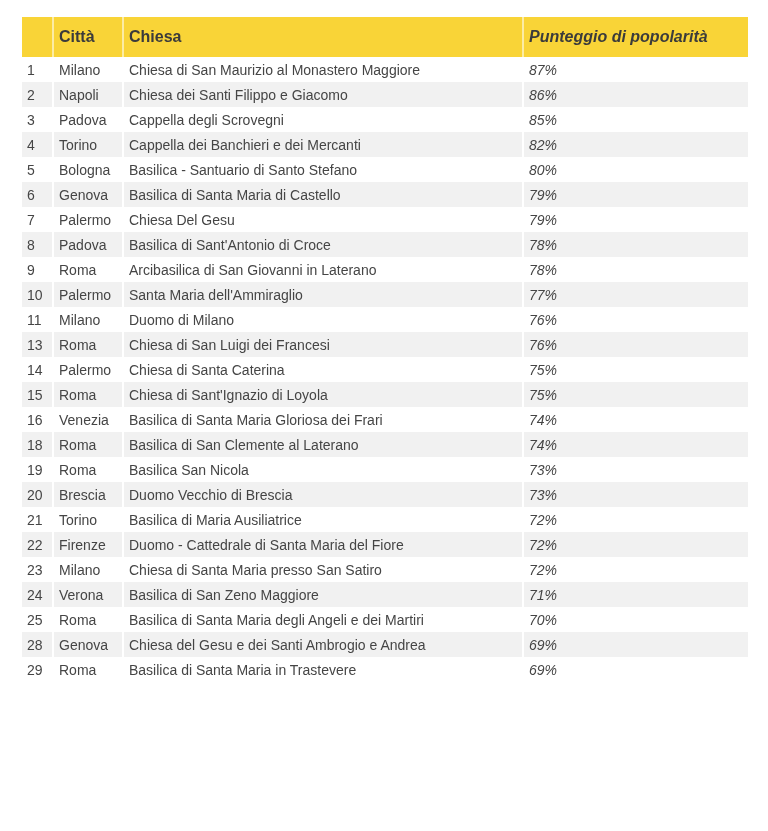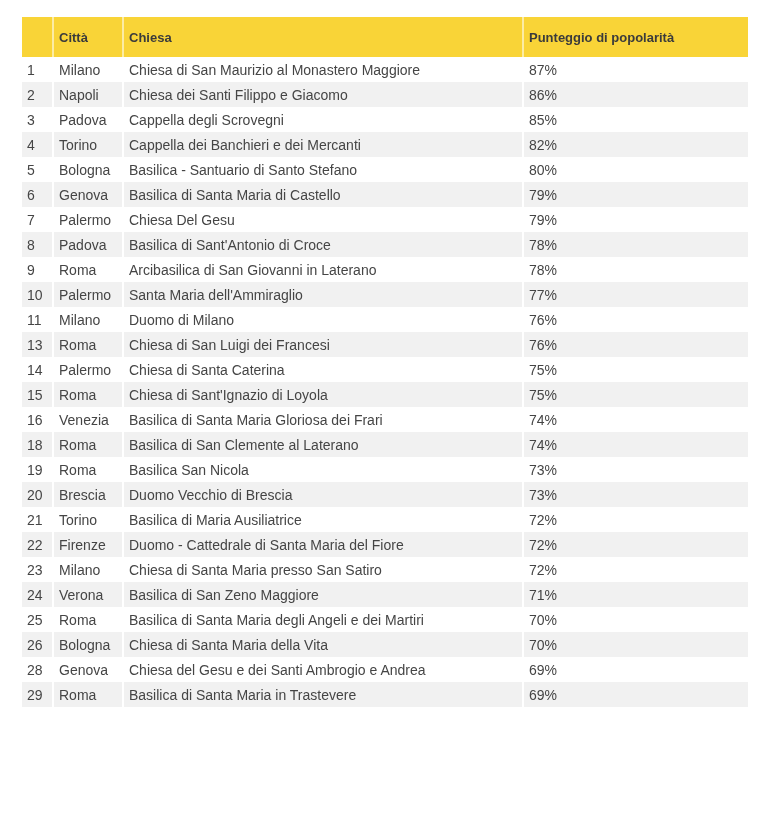--- a/index.html
+++ b/index.html
@@ -38,38 +38,38 @@
   
   col.c-rank   { width: 32px;  }
   col.c-city   { width: 70px;  }
   col.c-church { width: 400px; }
   col.c-score  { width: auto;  }
 
   
   table.popularity th {
     background: #F9D437;
     color: #3b3b3b;
-    font-size: 13px;
+    font-size: 16px;
     font-weight: bold;
     height: 40px;
     padding: 0 4px 0 5px;
     border-right: 2px solid rgba(255,255,255,0.55);
   }
-  table.popularity th:last-child { border-right: none; }
+  table.popularity th:last-child { border-right: none; font-style: italic; }
 
   
   table.popularity td {
     color: #454545;
     font-size: 14px;
     height: 25px;
     padding: 0 4px 0 5px;
     background: #ffffff;
     border-right: 2px solid #ffffff;
   }
-  table.popularity td:last-child { border-right: none; }
+  table.popularity td:last-child { border-right: none; font-style: italic; }
   table.popularity tbody tr:nth-child(even) td {
     background: #F1F1F1;
   }
 </style>
 </head>
 <body>
 
 <div class="page">
   <div class="table-wrap">
     <table class="popularity">
@@ -220,26 +220,20 @@
             <td>Basilica di San Zeno Maggiore</td>
             <td>71%</td>
           </tr>
           <tr>
             <td>25</td>
             <td>Roma</td>
             <td>Basilica di Santa Maria degli Angeli e dei Martiri</td>
             <td>70%</td>
           </tr>
           <tr>
-            <td>26</td>
-            <td>Bologna</td>
-            <td>Chiesa di Santa Maria della Vita</td>
-            <td>70%</td>
-          </tr>
-          <tr>
             <td>28</td>
             <td>Genova</td>
             <td>Chiesa del Gesu e dei Santi Ambrogio e Andrea</td>
             <td>69%</td>
           </tr>
           <tr>
             <td>29</td>
             <td>Roma</td>
             <td>Basilica di Santa Maria in Trastevere</td>
             <td>69%</td>

